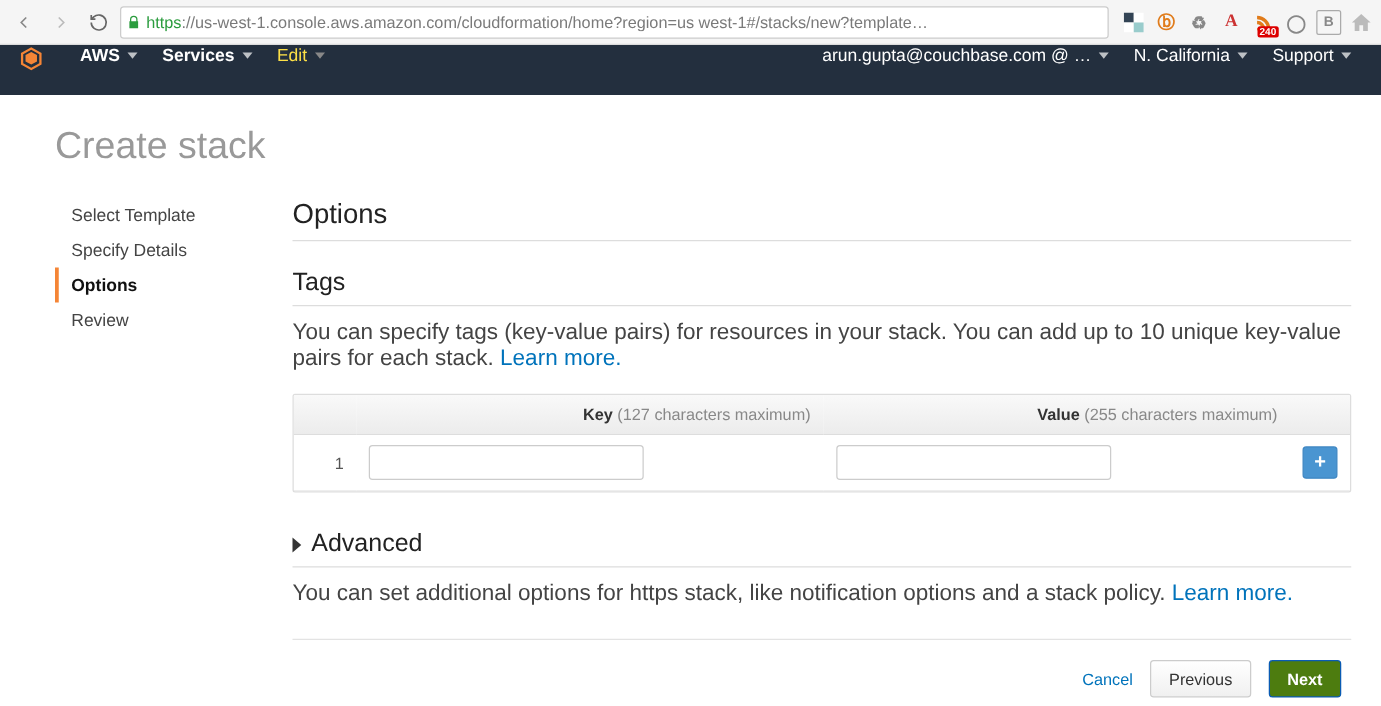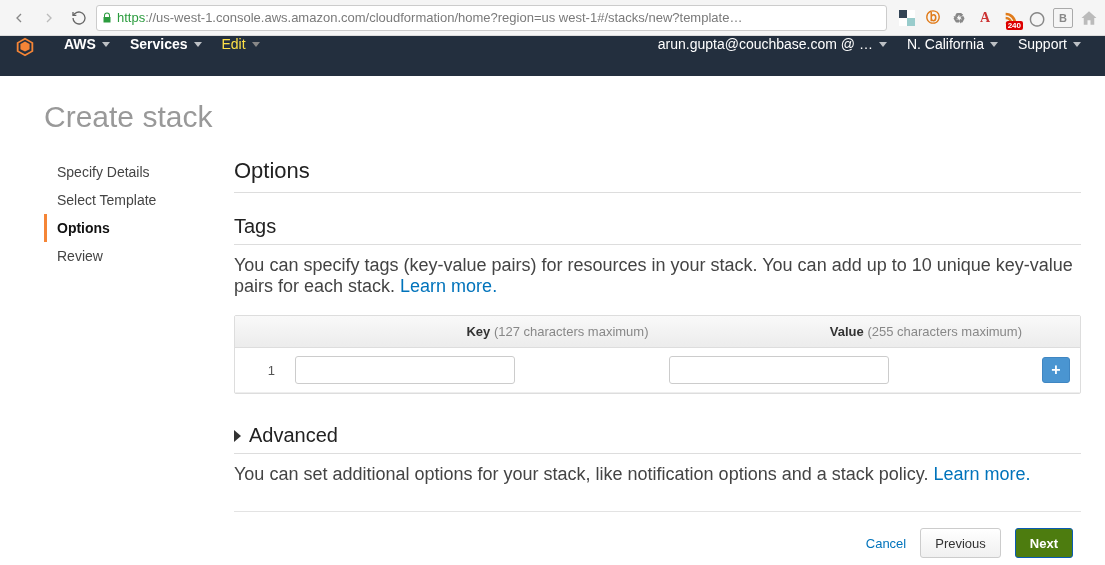--- a/index.html
+++ b/index.html
@@ -147,22 +147,22 @@
   <div class="menu-item" style="font-weight:normal">
       <span>Support</span>
       <span class="caret-down"></span>
     </div>
 </div>
 
 <div class="page">
   <div class="page-title">Create stack</div>
   <div class="layout">
     <div class="sidebar">
+      <div class="side-item">Select Template</div>
       <div class="side-item">Specify Details</div>
-      <div class="side-item">Select Template</div>
       <div class="side-item active">Options</div>
       <div class="side-item">Review</div>
     </div>
     <div class="main">
       <div class="section-h1">Options</div>
 
       <div class="section-h2">Tags</div>
       <div class="p">
         <span>You can specify tags (key-value pairs) for resources in your stack. You can add up to 10 unique key-value pairs for each stack. </span><a class="link">Learn more.</a>
       </div>
@@ -188,21 +188,21 @@
         </tbody>
       </table>
 
       <div class="gap"></div>
 
       <div class="section-h2 collapsible">
         <span class="tri-right"></span>
         <span>Advanced</span>
       </div>
       <div class="p">
-        <span>You can set additional options for your stack, like notification options and a stack policy. </span><a class="link">Learn more.</a>
+        <span>You can set additional options for https stack, like notification options and a stack policy. </span><a class="link">Learn more.</a>
       </div>
 
       <div class="footer">
         <span class="cancel">Cancel</span>
         <div class="btn">Previous</div>
         <div class="btn primary">Next</div>
       </div>
     </div>
   </div>
 </div>

